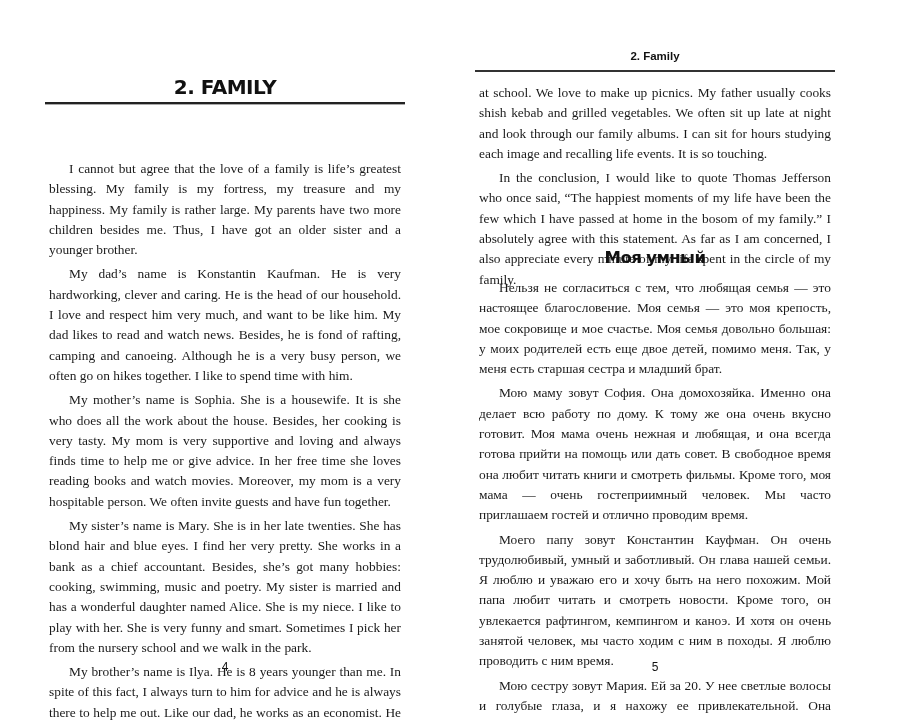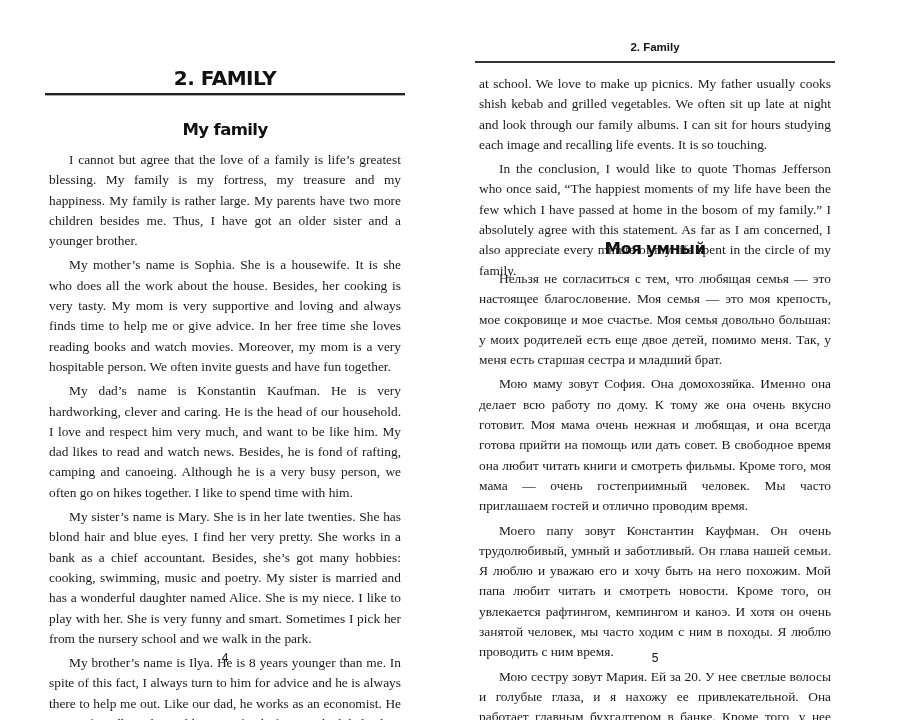--- a/index.html
+++ b/index.html
@@ -1,17 +1,17 @@
 <!DOCTYPE html>
 <html><head>
 <meta charset="utf-8">
 <style>
   html, body { margin: 0; padding: 0; background: #ffffff; }
   body { width: 900px; height: 720px; position: relative; overflow: hidden; color: #1a1a1a; }
-  .page { position: absolute; top: 0; height: 560px; }
+  .page { position: absolute; top: 9px; height: 560px; }
   .page-left { left: 0; width: 450px; }
   .page-right { left: 450px; width: 450px; }
   .text-block { position: absolute; font-family: "Liberation Serif", serif; font-size: 13.4px; line-height: 20.3px; text-align: justify; }
   .page-left .text-block { left: 45px; width: 360px; }
   .page-right .text-block { left: 25px; width: 360px; }
   .text-block p { margin: 4px; text-indent: 20px; }
   .text-block p.cont { text-indent: 0; }
   .chapter-title { position: absolute; left: 45px; width: 360px; top: 66px; text-align: center; font-family: "DejaVu Sans", sans-serif; font-weight: bold; font-size: 20px; letter-spacing: -0.5px; color: #111; }
   .chapter-rule { position: absolute; left: 45px; width: 360px; top: 93px; height: 2px; background: #222; border-bottom: 1px solid #aaa; }
   .section-title { position: absolute; text-align: center; font-family: "DejaVu Sans", sans-serif; font-weight: bold; font-size: 16.5px; letter-spacing: -0.6px; color: #111; }
@@ -22,25 +22,24 @@
   .page-number { position: absolute; top: 651px; width: 40px; text-align: center; font-family: "Liberation Sans", sans-serif; font-size: 12px; color: #111; }
   .page-left .page-number { left: 205px; }
   .page-right .page-number { left: 185px; }
 </style>
 </head>
 <body>
 
 <div class="page page-left">
   <div class="chapter-title">2. FAMILY</div>
   <div class="chapter-rule"></div>
-  <div class="section-title">My family</div>
   <div class="text-block" style="top:146px;">
     <p>I cannot but agree that the love of a family is life’s greatest blessing. My family is my fortress, my treasure and my happiness. My family is rather large. My parents have two more children besides me. Thus, I have got an older sister and a younger brother.</p>
+    <p>My dad’s name is Konstantin Kaufman. He is very hardworking, clever and caring. He is the head of our household. I love and respect him very much, and want to be like him. My dad likes to read and watch news. Besides, he is fond of rafting, camping and canoeing. Although he is a very busy person, we often go on hikes together. I like to spend time with him.</p>
     <p>My mother’s name is Sophia. She is a housewife. It is she who does all the work about the house. Besides, her cooking is very tasty. My mom is very supportive and loving and always finds time to help me or give advice. In her free time she loves reading books and watch movies. Moreover, my mom is a very hospitable person. We often invite guests and have fun together.</p>
-    <p>My dad’s name is Konstantin Kaufman. He is very hardworking, clever and caring. He is the head of our household. I love and respect him very much, and want to be like him. My dad likes to read and watch news. Besides, he is fond of rafting, camping and canoeing. Although he is a very busy person, we often go on hikes together. I like to spend time with him.</p>
     <p>My sister’s name is Mary. She is in her late twenties. She has blond hair and blue eyes. I find her very pretty. She works in a bank as a chief accountant. Besides, she’s got many hobbies: cooking, swimming, music and poetry. My sister is married and has a wonderful daughter named Alice. She is my niece. I like to play with her. She is very funny and smart. Sometimes I pick her from the nursery school and we walk in the park.</p>
     <p>My brother’s name is Ilya. He is 8 years younger than me. In spite of this fact, I always turn to him for advice and he is always there to help me out. Like our dad, he works as an economist. He is very friendly and sociable. He is fond of sport which helps him keep fit and healthy.</p>
     <p>All in all, everyone in my family is my best friend. We always help and support each other. Both of my parents are understanding, kind and patient. On our weekends we often go to the country and stay with my grandparents. I help my grandma with gardening or go fishing with my granddad. My grandparents are retired but work part-time as teachers</p>
   </div>
   <div class="page-number">4</div>
 </div>
 
 <div class="page page-right">
   <div class="running-head">2. Family</div>
   <div class="running-rule"></div>

